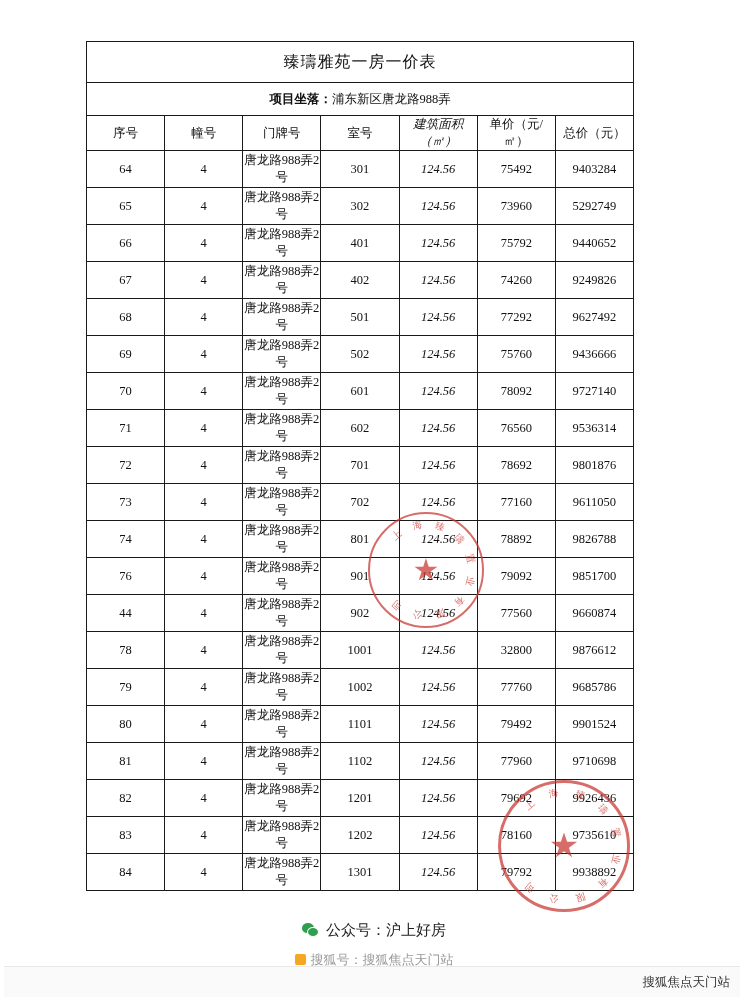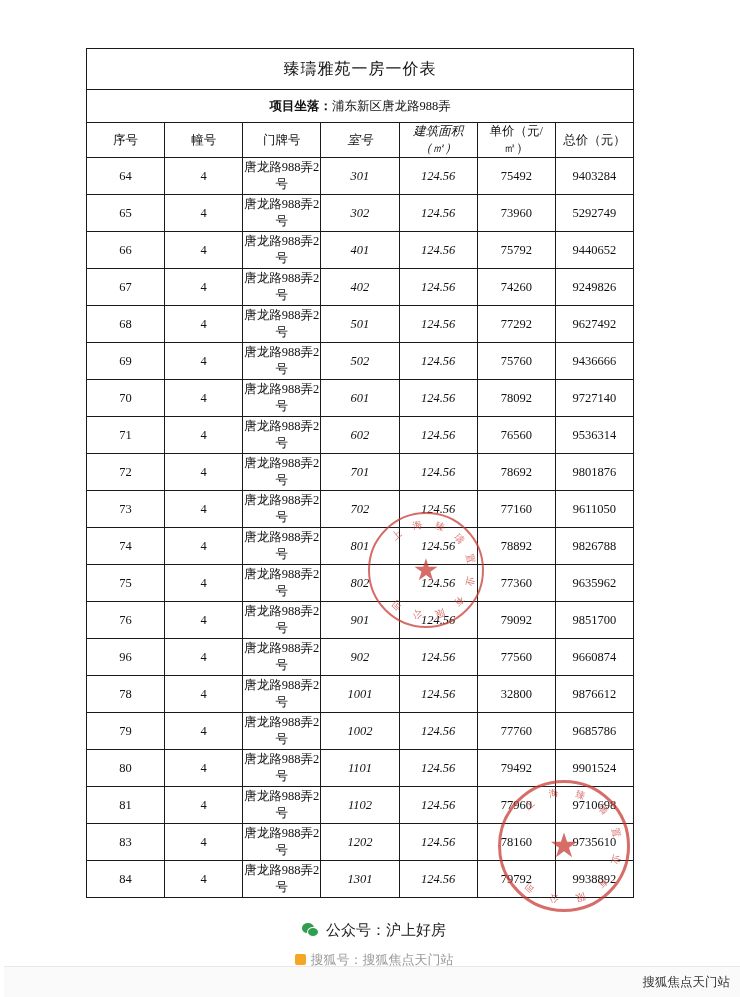--- a/index.html
+++ b/index.html
@@ -17,21 +17,21 @@
   }
   .page {
     position: relative;
     width: 740px;
     height: 997px;
     box-sizing: border-box;
   }
   .doc-wrap {
     position: absolute;
     left: 86px;
-    top: 48px;
+    top: 41px;
     width: 480px;
   }
   table.price-table {
     border-collapse: collapse;
     width: 548px;
     table-layout: fixed;
     background: transparent;
   }
   table.price-table td, table.price-table th {
     border: 1px solid #1a1a1a;
@@ -62,21 +62,21 @@
     font-size: 12.5px;
     font-weight: bold;
   }
   .data-row td {
     height: 36px;
     font-size: 12.5px;
   }
   .c-seq { width: 56px; }
   .c-bldg { width: 46px; }
   .c-door { width: 116px; font-weight: bold; }
-  .c-room { width: 58px; font-style: italic; }
+  .c-room { width: 58px; }
   .c-area { width: 104px; font-style: italic; }
   .c-unit { width: 94px; }
   .c-total { width: 94px; }
 
   
   .stamp {
     position: absolute;
     border-radius: 50%;
     border: 2.5px solid #c8352f;
     opacity: 0.72;
@@ -318,39 +318,30 @@
           <tr class="data-row">
             <td class="c-seq">74</td>
             <td class="c-bldg">4</td>
             <td class="c-door">唐龙路988弄2号</td>
             <td class="c-room">801</td>
             <td class="c-area">124.56</td>
             <td class="c-unit">78892</td>
             <td class="c-total">9826788</td>
           </tr>
           <tr class="data-row">
-            <td class="c-seq">75</td>
-            <td class="c-bldg">4</td>
-            <td class="c-door">唐龙路988弄2号</td>
-            <td class="c-room">802</td>
-            <td class="c-area">124.56</td>
-            <td class="c-unit">77360</td>
-            <td class="c-total">9635962</td>
-          </tr>
-          <tr class="data-row">
             <td class="c-seq">76</td>
             <td class="c-bldg">4</td>
             <td class="c-door">唐龙路988弄2号</td>
             <td class="c-room">901</td>
             <td class="c-area">124.56</td>
             <td class="c-unit">79092</td>
             <td class="c-total">9851700</td>
           </tr>
           <tr class="data-row">
-            <td class="c-seq">96</td>
+            <td class="c-seq">44</td>
             <td class="c-bldg">4</td>
             <td class="c-door">唐龙路988弄2号</td>
             <td class="c-room">902</td>
             <td class="c-area">124.56</td>
             <td class="c-unit">77560</td>
             <td class="c-total">9660874</td>
           </tr>
           <tr class="data-row">
             <td class="c-seq">78</td>
             <td class="c-bldg">4</td>
@@ -379,20 +370,29 @@
             <td class="c-total">9901524</td>
           </tr>
           <tr class="data-row">
             <td class="c-seq">81</td>
             <td class="c-bldg">4</td>
             <td class="c-door">唐龙路988弄2号</td>
             <td class="c-room">1102</td>
             <td class="c-area">124.56</td>
             <td class="c-unit">77960</td>
             <td class="c-total">9710698</td>
+          </tr>
+          <tr class="data-row">
+            <td class="c-seq">82</td>
+            <td class="c-bldg">4</td>
+            <td class="c-door">唐龙路988弄2号</td>
+            <td class="c-room">1201</td>
+            <td class="c-area">124.56</td>
+            <td class="c-unit">79692</td>
+            <td class="c-total">9926436</td>
           </tr>
           <tr class="data-row">
             <td class="c-seq">83</td>
             <td class="c-bldg">4</td>
             <td class="c-door">唐龙路988弄2号</td>
             <td class="c-room">1202</td>
             <td class="c-area">124.56</td>
             <td class="c-unit">78160</td>
             <td class="c-total">9735610</td>
           </tr>

